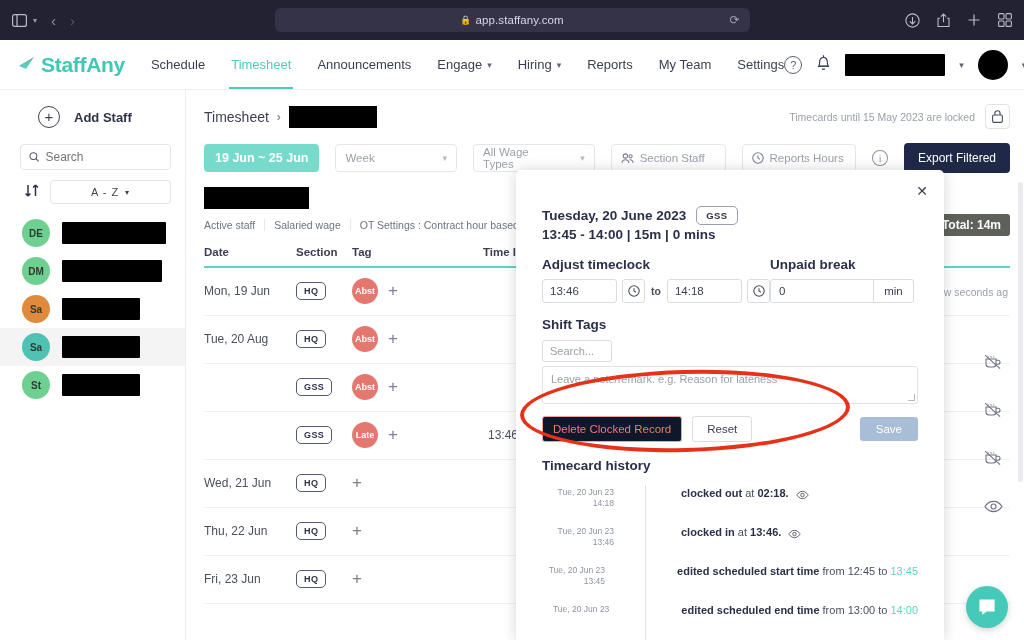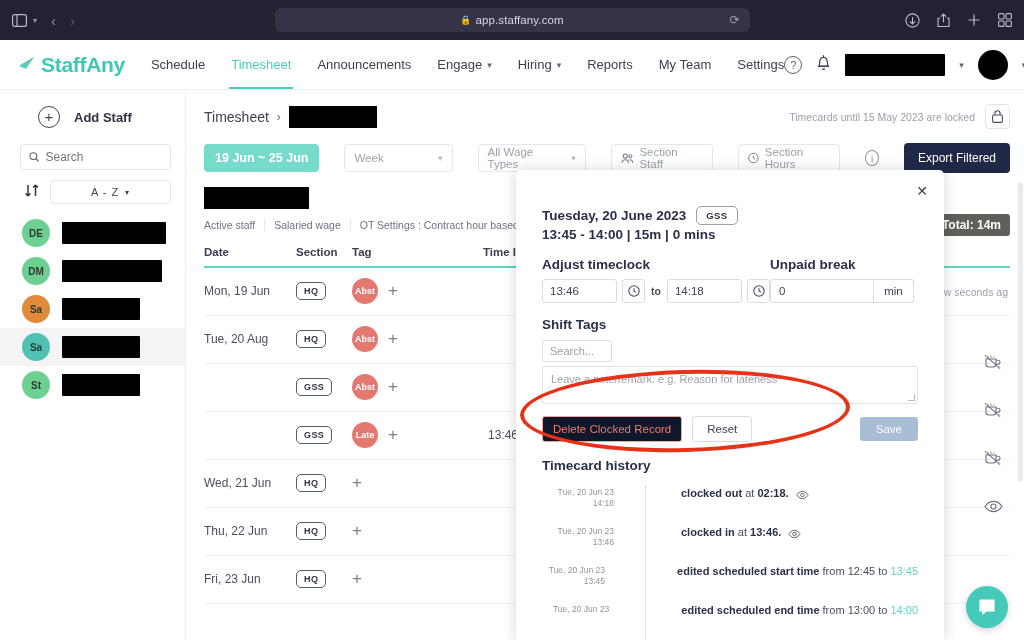--- a/index.html
+++ b/index.html
@@ -107,21 +107,21 @@
   .crumb { font-size: 14px; color: #3b3f51; }
   .crumb-sep { font-size: 12px; color: #6d7384; margin: 0 8px; }
   .crumb-blk { width: 88px; height: 22px; background: #000; }
   .lock-note { margin-left: auto; display: flex; align-items: center; gap: 10px; }
   .lock-note span { font-size: 10.5px; color: #9aa0ab; }
   .lock-btn {
     width: 25px; height: 25px; border: 1px solid #dfe2e6; border-radius: 4px;
     display: flex; align-items: center; justify-content: center; cursor: pointer;
   }
 
-  .filters { display: flex; align-items: center; gap: 25px; margin-top: 14px; }
+  .filters { display: flex; align-items: center; gap: 16px; margin-top: 14px; }
   .range-pill {
     background: #77dbcc; color: #fff; font-size: 12.5px; font-weight: 700;
     padding: 7px 11px; border-radius: 4px; cursor: pointer; white-space: nowrap;
   }
   .sel {
     height: 28px; border: 1px solid #e4e7eb; border-radius: 4px; display: flex;
     align-items: center; padding: 0 9px; font-size: 11.5px; color: #9aa0ab;
     background: #fff; cursor: pointer; gap: 6px;
   }
   .sel .cv { margin-left: auto; font-size: 9px; color: #b6bbc4; padding-left: 20px; }
@@ -480,21 +480,21 @@
             <circle cx="9.6" cy="3.3" r="1.6"></circle>
               <path d="M8.6 6.9c1.8-.4 3.4.8 3.4 3.1"></path>
           </svg>
           <span>Section Staff</span>
         </div>
         <div class="sel w-hours">
           <svg width="12" height="12" viewBox="0 0 12 12" fill="none" stroke="#7b8192" stroke-width="1.1">
             <circle cx="6" cy="6" r="5.2"></circle>
               <path d="M6 3.2V6l2 1.3"></path>
           </svg>
-          <span>Section Hours</span>
+          <span>Reports Hours</span>
         </div>
         <span class="info-circ">i</span>
         <div class="export-btn">Export Filtered</div>
       </div>
 
       <div class="meta-blk"></div>
       <div class="meta-row">
         <span class="meta-item">Active staff</span>
         <span class="meta-item">Salaried wage</span>
         <span class="meta-item">OT Settings : Contract hour based</span>

